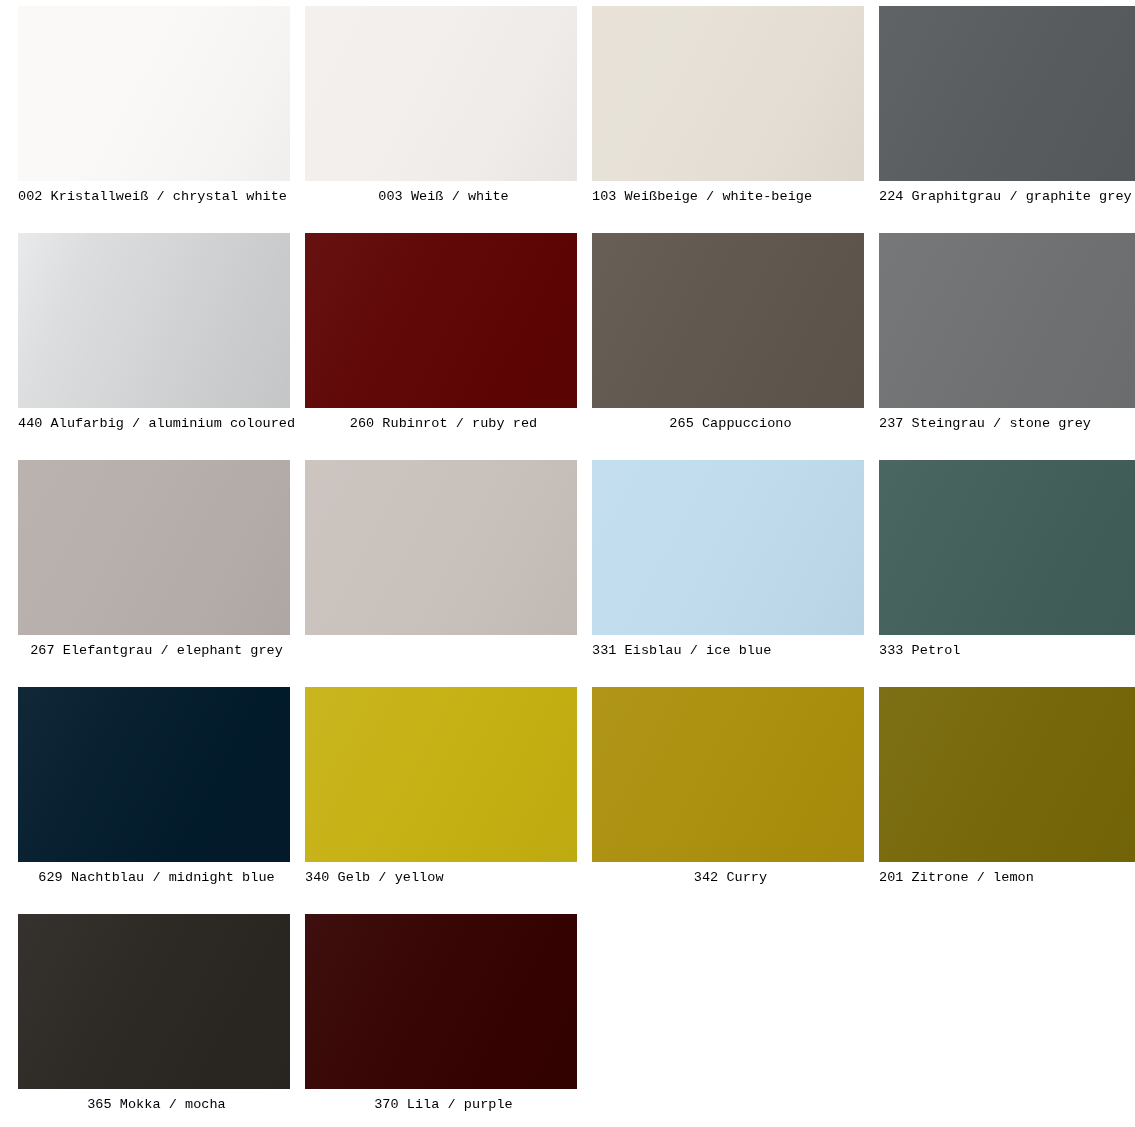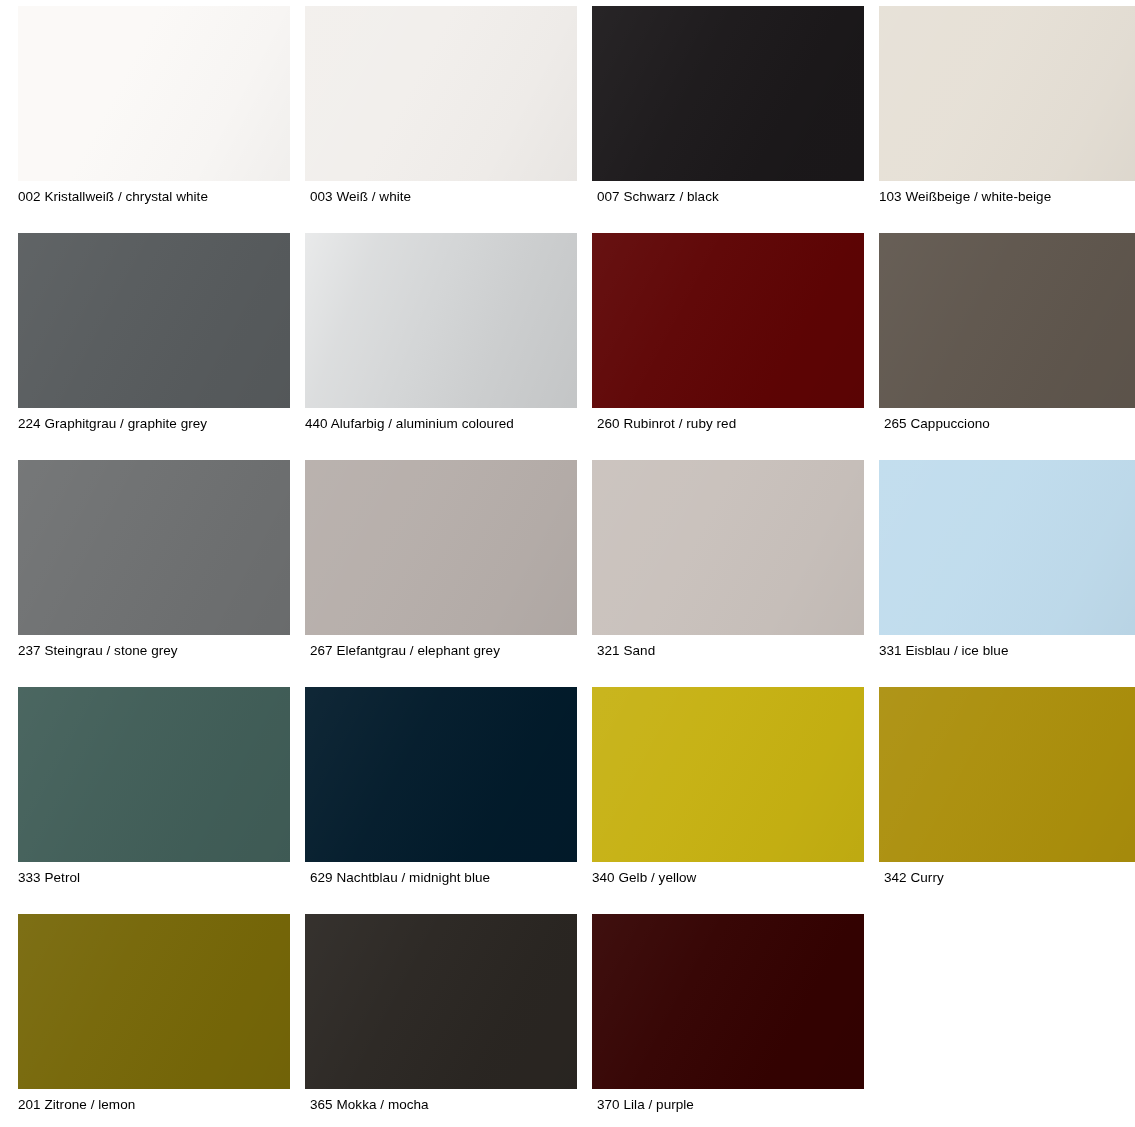--- a/index.html
+++ b/index.html
@@ -16,20 +16,21 @@
   }
 
   .swatch-grid {
     display: grid;
     grid-template-columns: repeat(4, 272px);
     column-gap: 15px;
     row-gap: 28px;
     padding: 6px 0 0 18px;
     box-sizing: border-box;
     width: 1135px;
+    font-family: Liberation Mono, monospace;
   }
 
   .swatch-cell {
     width: 272px;
     display: flex;
     flex-direction: column;
   }
 
   .swatch-chip {
     width: 272px;
@@ -67,37 +68,33 @@
   .swatch-label {
     font-size: 13.5px;
     line-height: 16px;
     color: #000000;
     padding-top: 8px;
     white-space: nowrap;
     letter-spacing: 0.05px;
   }
 
   
-  .swatch-cell.inset .swatch-label { padding-left: 5px; }
+  .swatch-cell.inset .swatch-label { padding-left: 5px; text-align: center; }
 </style>
 </head>
 <body>
 
 <div class="swatch-grid">
     <div class="swatch-cell">
       <div class="swatch-chip" style="background-color: rgb(251, 249, 247);"></div>
       <div class="swatch-label">002 Kristallweiß / chrystal white</div>
     </div>
     <div class="swatch-cell inset">
       <div class="swatch-chip" style="background-color: rgb(242, 239, 236);"></div>
       <div class="swatch-label">003 Weiß / white</div>
-    </div>
-    <div class="swatch-cell inset">
-      <div class="swatch-chip" style="background-color: rgb(27, 24, 26);"></div>
-      <div class="swatch-label">007 Schwarz / black</div>
     </div>
     <div class="swatch-cell">
       <div class="swatch-chip" style="background-color: rgb(230, 224, 214);"></div>
       <div class="swatch-label">103 Weißbeige / white-beige</div>
     </div>
     <div class="swatch-cell">
       <div class="swatch-chip" style="background-color: rgb(87, 91, 93);"></div>
       <div class="swatch-label">224 Graphitgrau / graphite grey</div>
     </div>
     <div class="swatch-cell">
@@ -115,21 +112,20 @@
     <div class="swatch-cell">
       <div class="swatch-chip" style="background-color: rgb(110, 112, 113);"></div>
       <div class="swatch-label">237 Steingrau / stone grey</div>
     </div>
     <div class="swatch-cell inset">
       <div class="swatch-chip" style="background-color: rgb(182, 174, 170);"></div>
       <div class="swatch-label">267 Elefantgrau / elephant grey</div>
     </div>
     <div class="swatch-cell inset">
       <div class="swatch-chip" style="background-color: rgb(201, 193, 188);"></div>
-      <div class="swatch-label">321 Sand</div>
     </div>
     <div class="swatch-cell">
       <div class="swatch-chip" style="background-color: rgb(192, 220, 237);"></div>
       <div class="swatch-label">331 Eisblau / ice blue</div>
     </div>
     <div class="swatch-cell">
       <div class="swatch-chip" style="background-color: rgb(65, 94, 88);"></div>
       <div class="swatch-label">333 Petrol</div>
     </div>
     <div class="swatch-cell inset">

